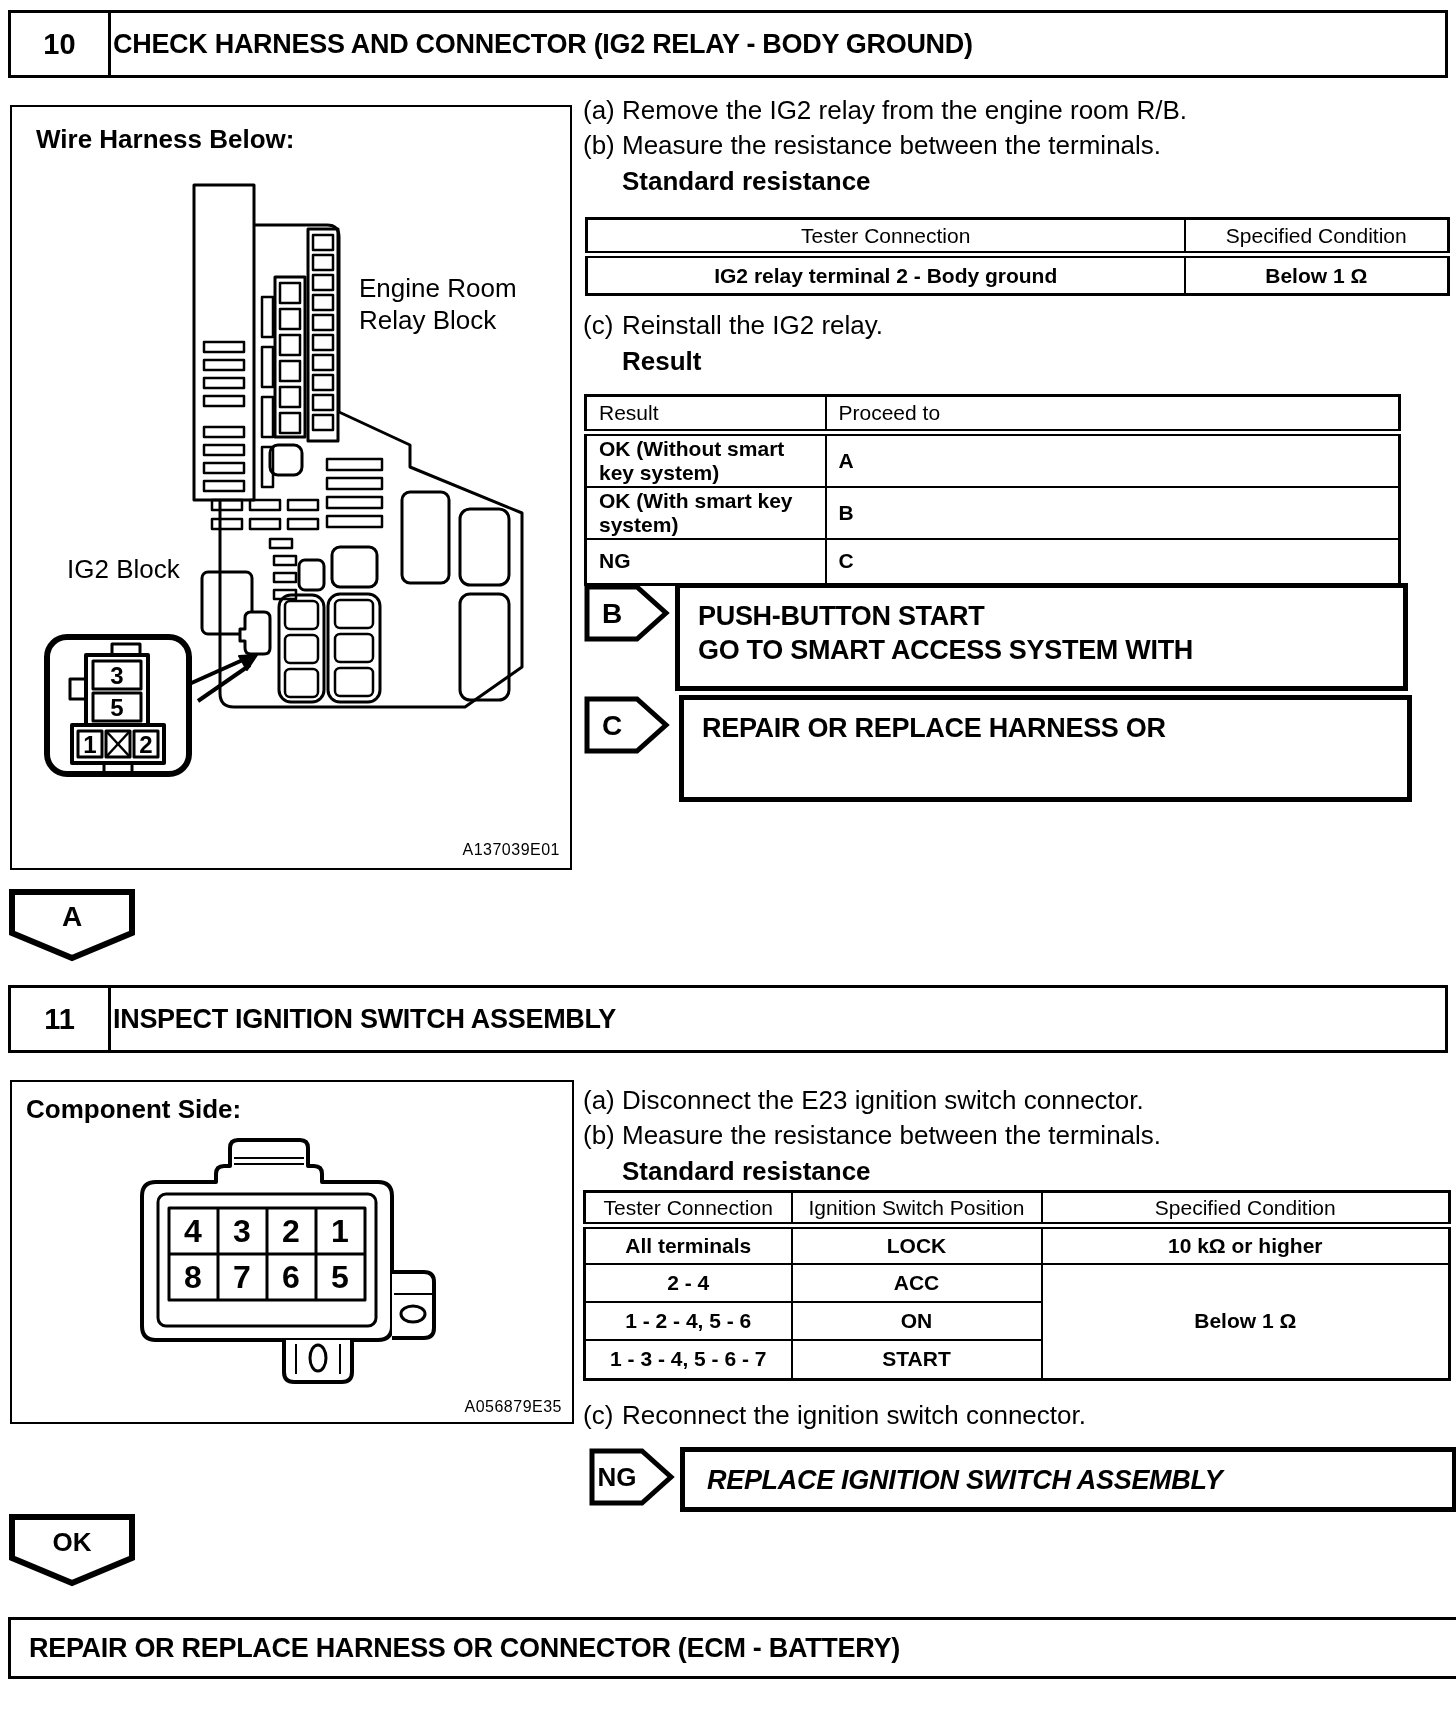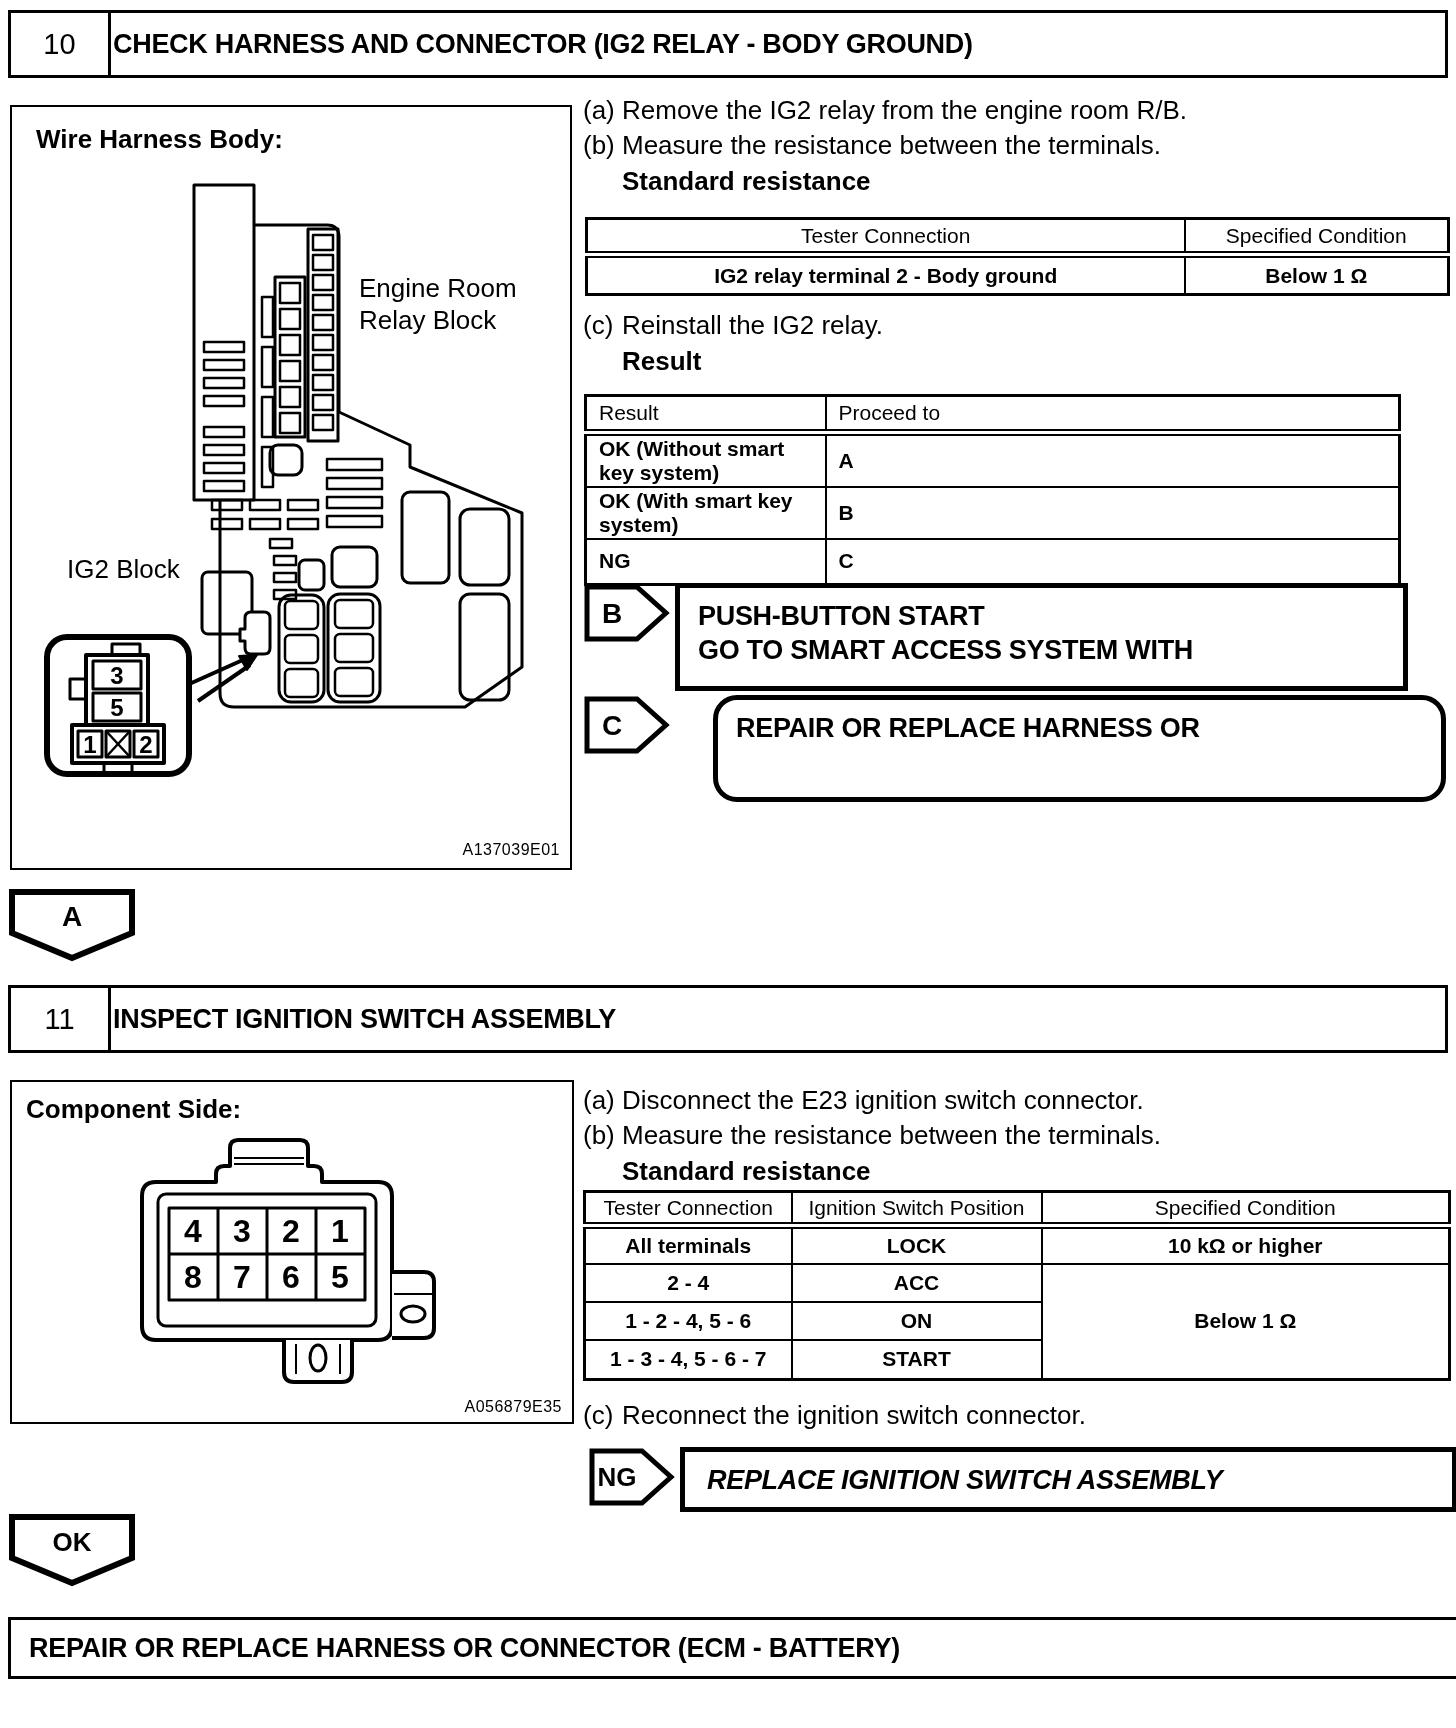--- a/index.html
+++ b/index.html
@@ -3,21 +3,21 @@
 <meta charset="utf-8">
 <style>
   html,body{margin:0;padding:0;background:#fff;}
   #page{position:relative;width:1456px;height:1728px;background:#ffffff;color:#000;
         font-family:"Liberation Sans", sans-serif;overflow:hidden;}
 
   
   .step-header{position:absolute;left:8px;width:1434px;height:62px;border:3px solid #000;
                display:flex;align-items:center;background:#fff;}
   .step-header .num{width:97px;height:100%;border-right:3px solid #000;display:flex;
-                    align-items:center;justify-content:center;font-size:29px;font-weight:normal;}
+                    align-items:center;justify-content:center;font-size:29px;font-weight:bold;}
   .step-header .title{padding-left:2px;font-size:27px;font-weight:bold;letter-spacing:-0.3px;}
 
   
   .figure-box{position:absolute;border:2px solid #000;background:#fff;}
   .figure-label{position:absolute;font-size:26px;font-weight:bold;}
   .figure-code{position:absolute;font-size:16px;letter-spacing:0.5px;}
   .fig-ann{position:absolute;font-size:26px;line-height:32px;}
 
   
   .para{position:absolute;display:flex;font-size:26px;line-height:31px;}
@@ -163,21 +163,21 @@
         <line x1="118" y1="624" x2="94" y2="650" stroke-width="2.5"></line>
         <rect x="92" y="656" width="28" height="11" stroke-width="3"></rect>
       </g>
       <g fill="#000" font-size="24" font-weight="bold" text-anchor="middle">
         <text x="105" y="577">3</text>
         <text x="105" y="609">5</text>
         <text x="78" y="646">1</text>
         <text x="134" y="646">2</text>
       </g>
     </svg>
-    <div class="figure-label" style="left:24px;top:17px;">Wire Harness Body:</div>
+    <div class="figure-label" style="left:24px;top:17px;">Wire Harness Below:</div>
     <div class="fig-ann" style="left:347px;top:165px;">
       <div>Engine Room</div>
       <div>Relay Block</div>
     </div>
     <div class="fig-ann" style="left:55px;top:446px;">IG2 Block</div>
     <div class="figure-code" style="right:10px;bottom:9px;">A137039E01</div>
   </div>
 
   <div class="para" style="left:583px;top:95px;width:860px;">
     <span class="letter">(a)</span>
@@ -247,21 +247,21 @@
   </svg>
   <div class="branch-box twolines" style="left:675px;top:583px;width:695px;height:87px;">
     <div>PUSH-BUTTON START</div>
     <div>GO TO SMART ACCESS SYSTEM WITH</div>
   </div>
 
   <svg class="pent" style="left:583px;top:695px;" width="88" height="60">
     <polygon points="4,4 54,4 83,30 54,56 4,56" fill="#fff" stroke="#000" stroke-width="5"></polygon>
     <text x="29" y="40" text-anchor="middle" font-size="28" font-weight="bold">C</text>
   </svg>
-  <div class="branch-box twolines" style="left:713px;top:695px;width:695px;height:86px;border-radius:24px;">
+  <div class="branch-box twolines" style="left:679px;top:695px;width:695px;height:86px;">
     <div>REPAIR OR REPLACE HARNESS OR</div>
   </div>
 
   <svg class="pent" style="left:8px;top:888px;" width="128" height="74">
     <polygon points="4,4 124,4 124,45 64,70 4,45" fill="#fff" stroke="#000" stroke-width="6"></polygon>
     <text x="64" y="38" text-anchor="middle" font-size="28" font-weight="bold">A</text>
   </svg>
 
   <div class="step-header" style="top:985px;">
     <div class="num">11</div>

